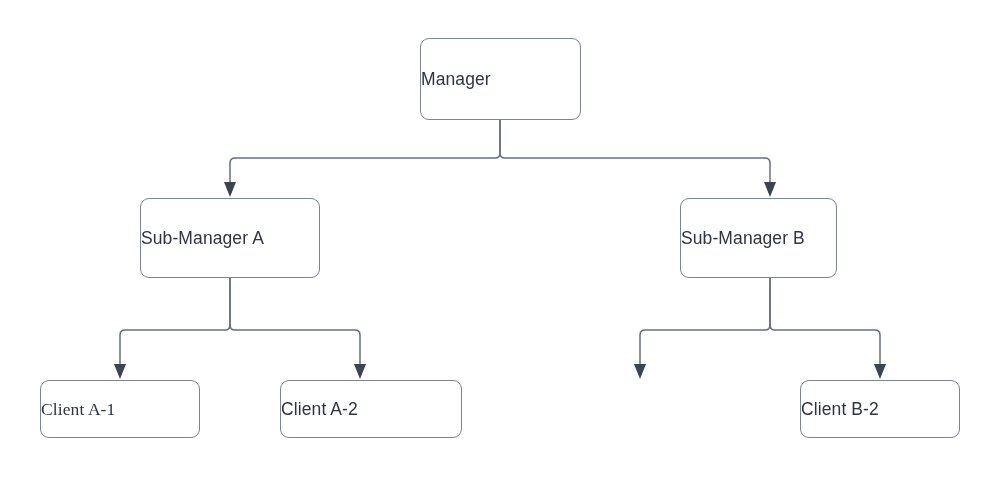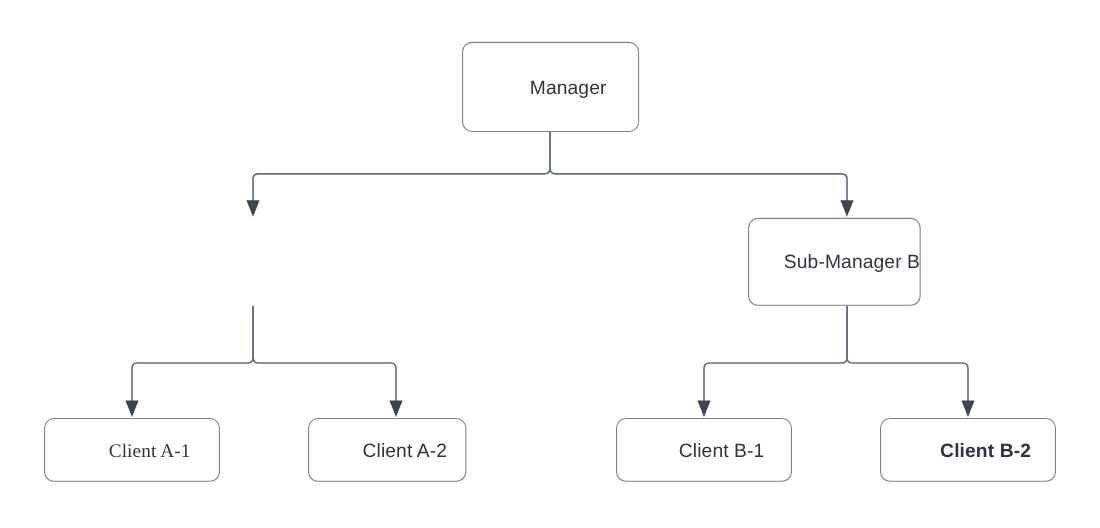--- a/index.html
+++ b/index.html
@@ -27,27 +27,25 @@
     pointer-events: none;
   }
   .node {
     position: absolute;
     box-sizing: border-box;
     background: #ffffff;
     border: 1.5px solid #7a8494;
     border-radius: 9px;
     display: flex;
     align-items: center;
-    justify-content: center;
     color: #2e3440;
     font-size: 17.5px;
     line-height: 1.2;
     letter-spacing: 0.1px;
     white-space: nowrap;
-    padding-left: 32px;
   }
   .node-label {
     color: #2e3440;
   }
   .edge-path {
     fill: none;
     stroke: #66707f;
     stroke-width: 1.5;
     stroke-linecap: butt;
     stroke-linejoin: round;
@@ -92,34 +90,34 @@
     <g>
       <path class="edge-path" d="M 770 278 L 770 325 Q 770 330 775 330 L 875 330 Q 880 330 880 335 L 880 365"></path>
       <polygon class="arrow-head" points="880,379 874,364 886,364"></polygon>
     </g>
   </svg>
 
   <div class="node" style="left:420px; top:38px; width:161px; height:82px;">
     <span class="node-label">Manager</span>
   </div>
 
+  <div class="node" style="left:140px; top:198px; width:180px; height:80px;">
+    <span class="node-label">Sub-Manager A</span>
+  </div>
 
   <div class="node" style="left:680px; top:198px; width:157px; height:80px;">
     <span class="node-label">Sub-Manager B</span>
   </div>
 
   <div class="node" style="left:40px; top:380px; width:160px; height:58px;font-family:Liberation Serif, serif;">
     <span class="node-label">Client A-1</span>
   </div>
 
-  <div class="node" style="left:280px; top:380px; width:144px; height:58px;">
+  <div class="node" style="left:280px; top:380px; width:182px; height:58px;">
     <span class="node-label">Client A-2</span>
   </div>
 
-  <div class="node" style="left:560px; top:380px; width:160px; height:58px;">
-    <span class="node-label">Client B-1</span>
-  </div>
 
-  <div class="node" style="left:800px; top:380px; width:160px; height:58px;font-weight:bold;">
+  <div class="node" style="left:800px; top:380px; width:160px; height:58px;">
     <span class="node-label">Client B-2</span>
   </div>
 
 </div>
 
 </body></html>

